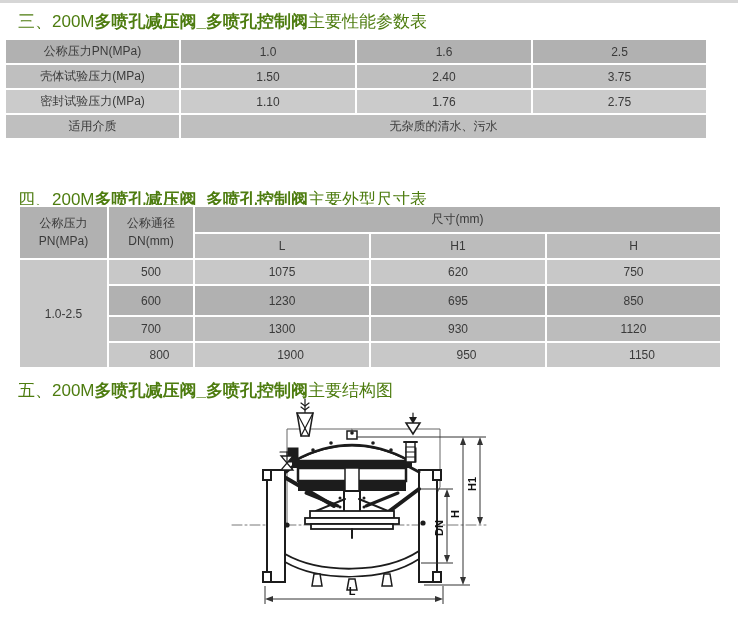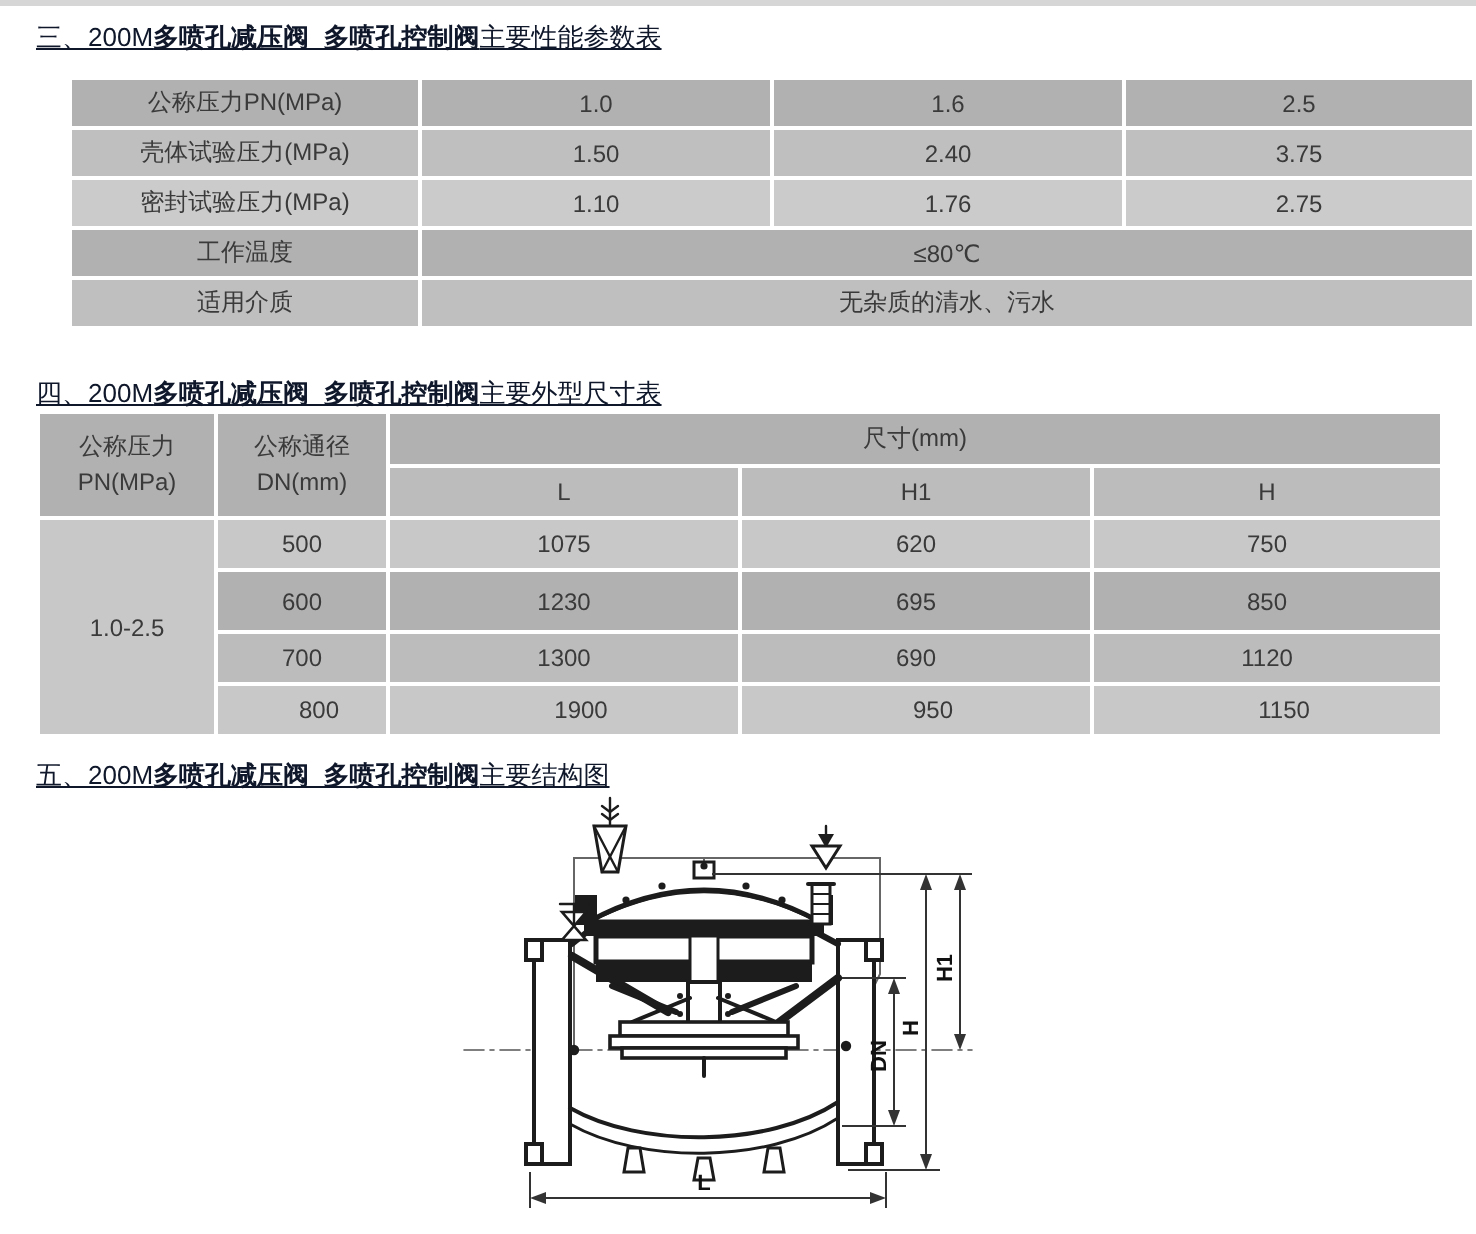--- a/index.html
+++ b/index.html
@@ -1,27 +1,27 @@
 <!DOCTYPE html>
 <html><head>
 <meta charset="utf-8">
 <style>
   html,body{margin:0;padding:0;background:#fff;}
   #page{position:relative;width:738px;height:617px;background:#ffffff;overflow:hidden;
         font-family:"Liberation Sans","DejaVu Sans",sans-serif;color:#3a3a3a;}
   .top-rule{position:absolute;top:0;left:0;width:738px;height:3px;background:#d6d6d6;}
-  .sec-title{position:absolute;left:18px;font-size:13px;color:#0f172a;white-space:nowrap;text-decoration:underline;}
+  .sec-title{position:absolute;left:18px;font-size:17px;color:#4d7c0f;white-space:nowrap;}
   .sec-title .b{font-weight:bold;}
   #title-1{top:10px;}
   #title-2{top:188px;}
   #title-3{top:379px;}
   table{border-collapse:collapse;table-layout:fixed;}
   td,th{border:2px solid #ffffff;font-size:12px;font-weight:normal;text-align:center;
         vertical-align:middle;padding:0;overflow:hidden;}
-  #perf-table{position:absolute;left:34px;top:38px;width:702px;}
+  #perf-table{position:absolute;left:4px;top:38px;width:702px;}
   #perf-table tr{height:25px;}
   #dim-table{position:absolute;left:18px;top:205px;width:702px;}
   .hd2{display:block;line-height:1.45;}
   
   .g1{background:#b1b1b1;} .g2{background:#bfbfbf;} .g3{background:#cbcbcb;text-align:center;}
   .h1c{background:#b1b1b1;} .h2c{background:#bcbcbc;}
   .r1{background:#c8c8c8;} .r2{background:#b1b1b1;} .r3{background:#bcbcbc;} .r4{background:#c8c8c8;padding-left:17px;}
   #diagram{position:absolute;left:225px;top:395px;width:300px;height:222px;}
   #diagram text{font-size:11px;font-weight:bold;fill:#111;
         font-family:"Liberation Sans","DejaVu Sans",sans-serif;}
@@ -56,24 +56,20 @@
       <td class="g2">2.40</td>
       <td class="g2">3.75</td>
     </tr>
     <tr>
       <td class="g3">密封试验压力(MPa)</td>
       <td class="g3">1.10</td>
       <td class="g3">1.76</td>
       <td class="g3">2.75</td>
     </tr>
     <tr>
-      <td class="g1">工作温度</td>
-      <td class="g1" colspan="3">≤80℃</td>
-    </tr>
-    <tr>
       <td class="g2">适用介质</td>
       <td class="g2" colspan="3">无杂质的清水、污水</td>
     </tr>
   </tbody>
     </table>
 
   <div id="title-2" class="sec-title">
     <span>四、200M</span><span class="b">多喷孔减压阀_多喷孔控制阀</span><span>主要外型尺寸表</span>
   </div>
 
@@ -111,21 +107,21 @@
     </tr>
     <tr style="height:31px">
       <td class="r2">600</td>
       <td class="r2">1230</td>
       <td class="r2">695</td>
       <td class="r2">850</td>
     </tr>
     <tr style="height:26px">
       <td class="r3">700</td>
       <td class="r3">1300</td>
-      <td class="r3">690</td>
+      <td class="r3">930</td>
       <td class="r3">1120</td>
     </tr>
     <tr style="height:26px">
       <td class="r4">800</td>
       <td class="r4">1900</td>
       <td class="r4">950</td>
       <td class="r4">1150</td>
     </tr>
   </tbody>
     </table>

